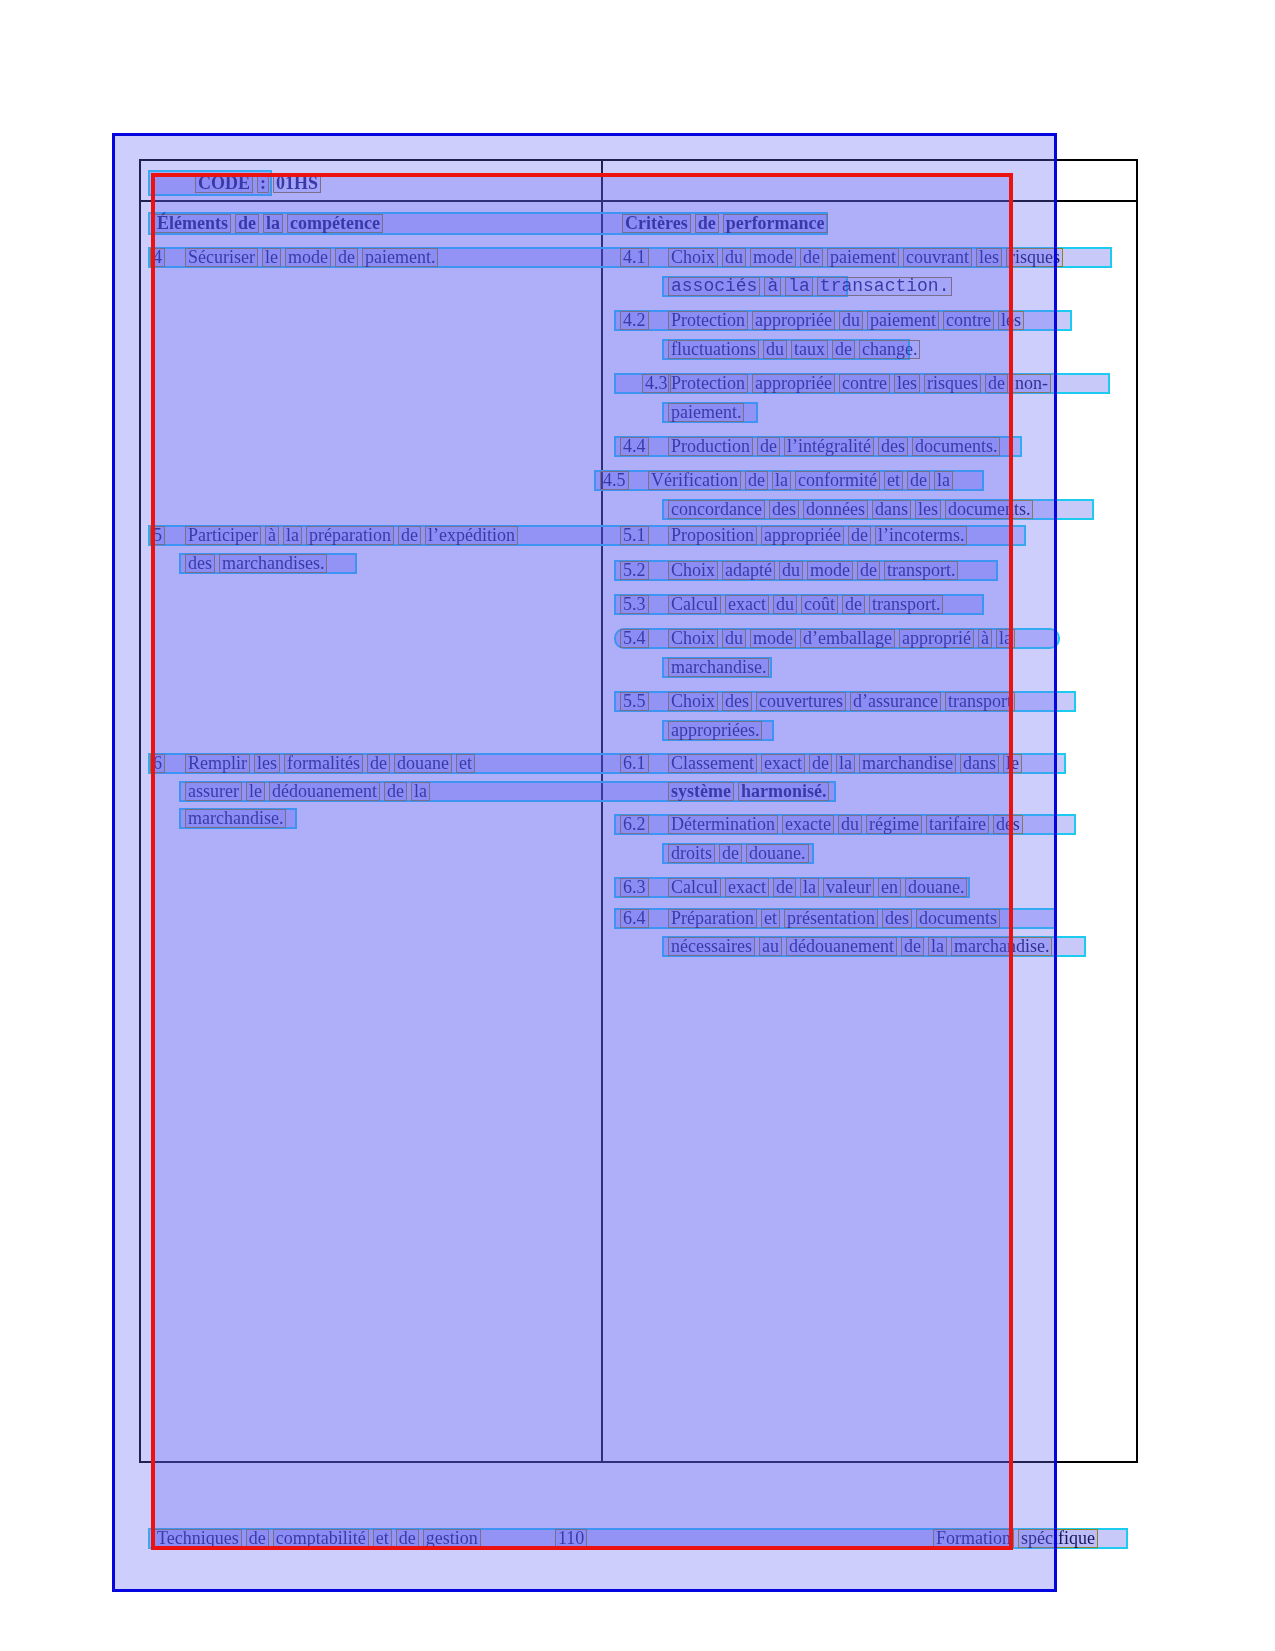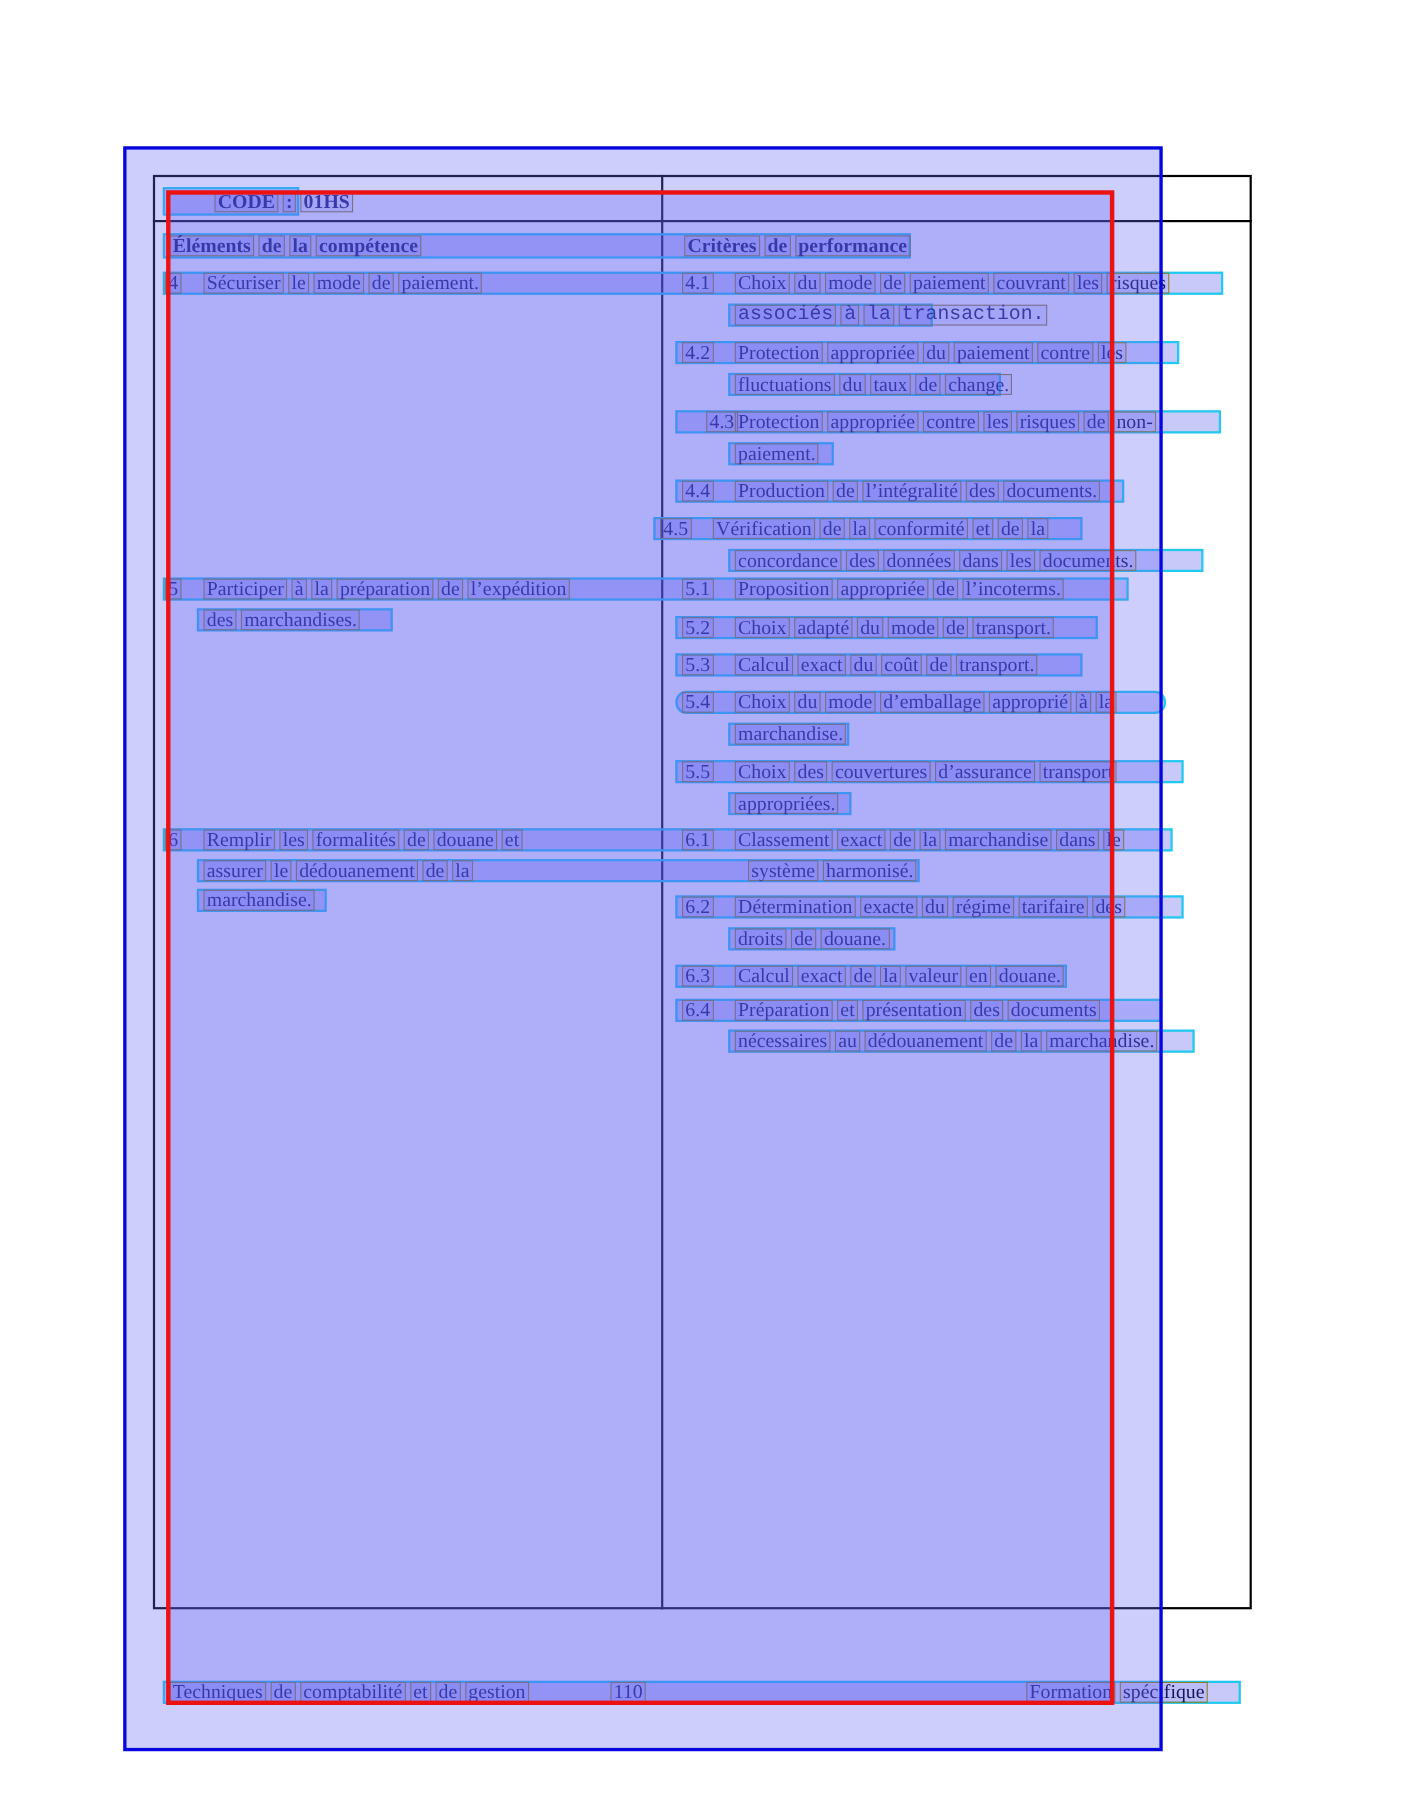--- a/index.html
+++ b/index.html
@@ -303,21 +303,21 @@
         </span>
       </div>
       <div class="band" style="left: 179px; top: 781px; width: 657px; height: 21px;">
         <span class="part" style="left: 2px;">
           <span class="word">assurer</span>
           <span class="word">le</span>
           <span class="word">dédouanement</span>
           <span class="word">de</span>
           <span class="word">la</span>
         </span>
-        <span class="part" style="left: 497px;">
+        <span class="part" style="left: 485px; font-weight: bold;">
           <span class="word">système</span>
           <span class="word">harmonisé.</span>
         </span>
       </div>
       <div class="band" style="left: 179px; top: 808px; width: 118px; height: 21px;">
         <span class="part" style="left: 2px;">
           <span class="word">marchandise.</span>
         </span>
       </div>
       <div class="band" style="left: 614px; top: 814px; width: 462px; height: 21px;">

